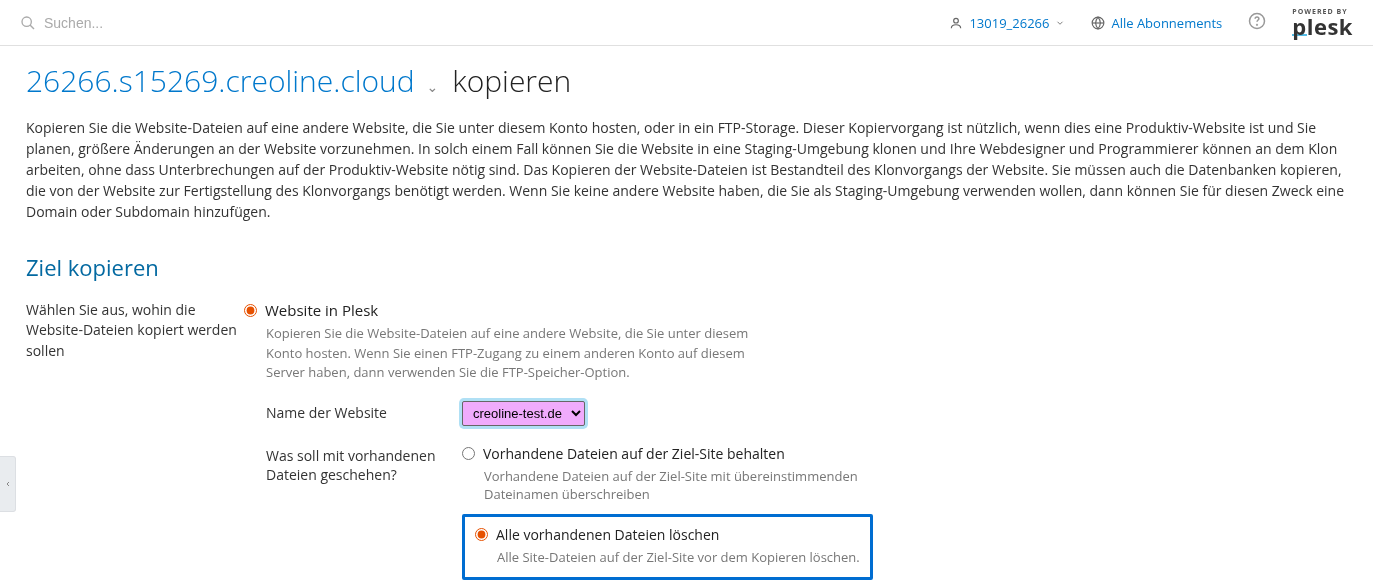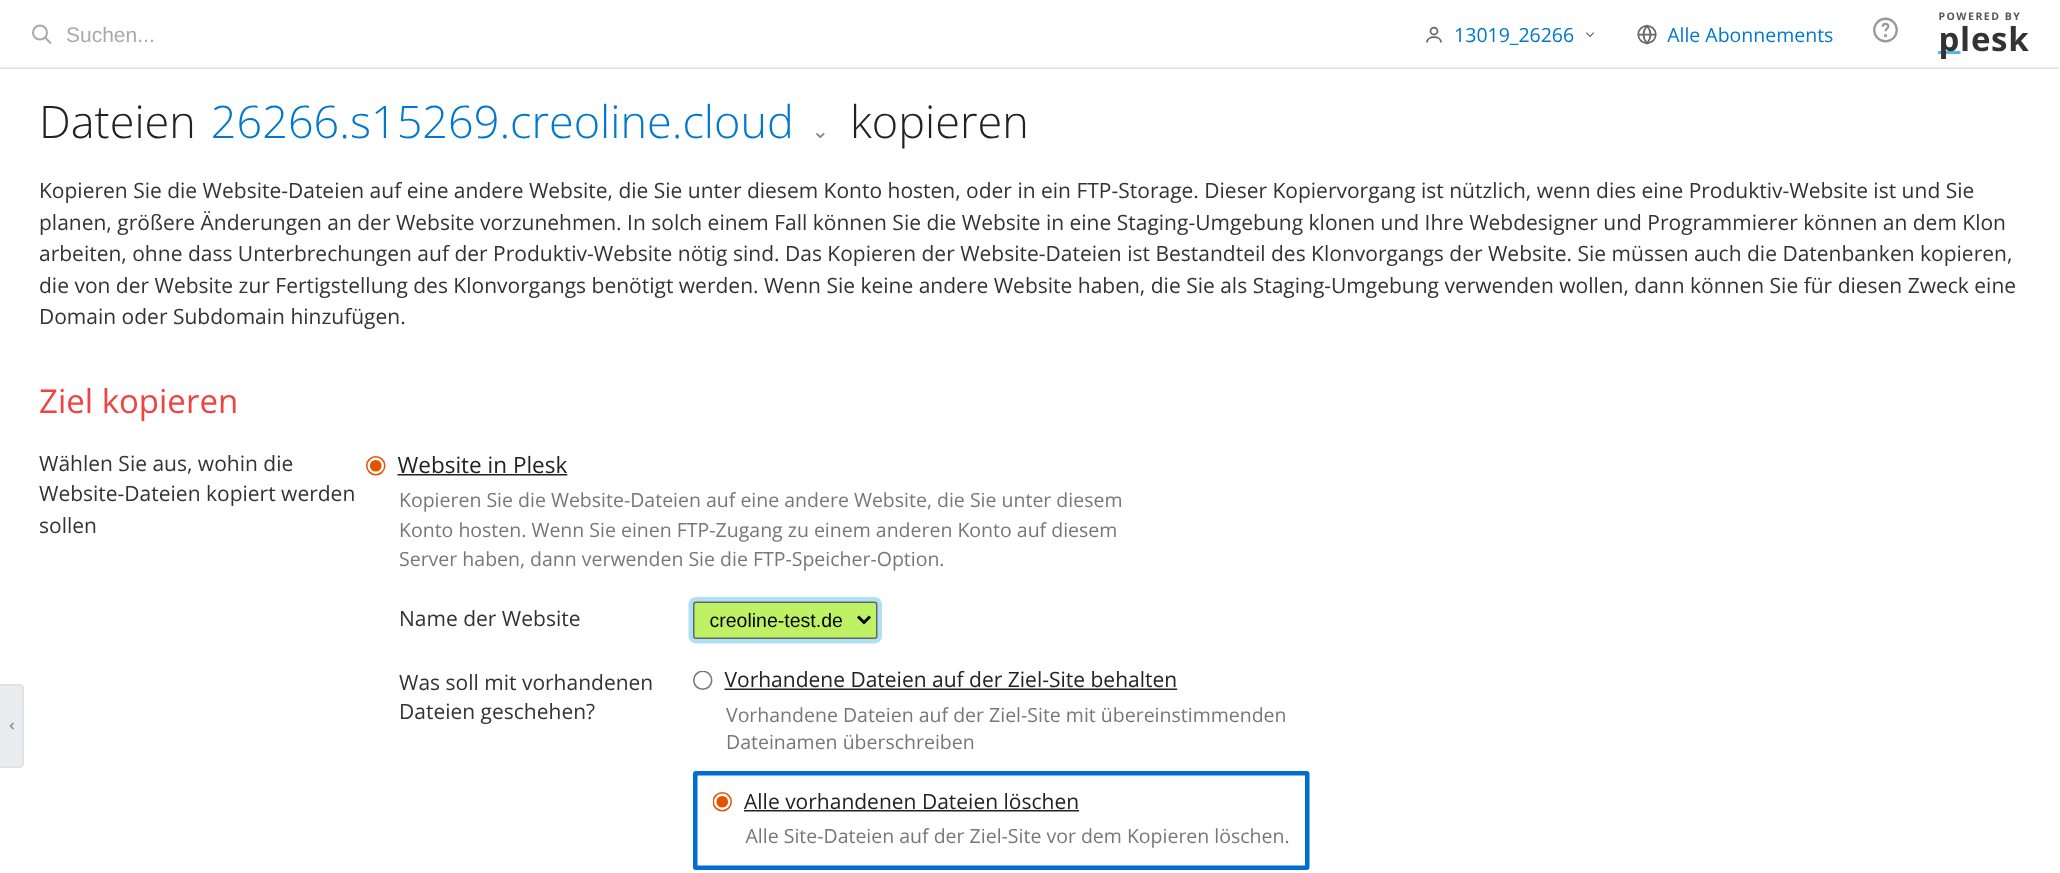--- a/index.html
+++ b/index.html
@@ -43,41 +43,41 @@
     .plesk-brand .big { font-size: 22px; font-weight: 700; letter-spacing: 0.5px; color: #333; }
     .plesk-brand .big .underline { border-bottom: 2px solid #53bce6; display: inline-block; line-height: 0.7; }
 
     
     .content { padding: 14px 26px 30px 26px; }
     .page-title { font-size: 30px; font-weight: 300; color: #222; display: flex; align-items: baseline; gap: 10px; flex-wrap: wrap; }
     .page-title .domain { color: #0078cc; cursor: pointer; }
     .page-title .chev { color: #888; font-size: 14px; margin: 0 4px; }
     .intro { margin-top: 16px; font-size: 14px; color: #333; line-height: 1.5; }
 
-    .section-heading { font-size: 22px; font-weight: 400; color: #ef4444; margin-top: 30px; margin-bottom: 18px; }
+    .section-heading { font-size: 22px; font-weight: 400; color: #0369a1; margin-top: 30px; margin-bottom: 18px; }
 
     .form-row { display: flex; align-items: flex-start; }
     .side-label { width: 218px; flex-shrink: 0; font-size: 14px; color: #333; line-height: 1.45; }
     .form-body { flex: 1; }
 
     .radio-group { margin-bottom: 20px; }
     .radio-line { display: flex; align-items: center; gap: 8px; }
-    .radio-line label { font-size: 15px; color: #222; cursor: pointer; text-decoration: underline; }
+    .radio-line label { font-size: 15px; color: #222; cursor: pointer; }
     .radio-desc { font-size: 13px; color: #777; line-height: 1.5; margin-left: 22px; margin-top: 4px; max-width: 520px; }
 
     .sub-block { margin-left: 22px; margin-top: 18px; display: flex; align-items: flex-start; }
     .sub-label { width: 196px; flex-shrink: 0; font-size: 14px; color: #333; padding-top: 2px; }
     .sub-body { flex: 1; }
 
     .select-focus {
       border: 1px solid #666;
       border-radius: 2px;
       padding: 3px 6px;
       font-size: 13px;
-      background: #bef264;
+      background: #f0abfc;
       box-shadow: 0 0 0 3px #b0e0f5;
       outline: none;
     }
 
     .inner-radio-group { margin-bottom: 10px; }
     .inner-radio-group .radio-line label { font-size: 14px; }
     .inner-radio-desc { font-size: 13px; color: #777; line-height: 1.45; margin-left: 22px; margin-top: 4px; max-width: 440px; }
 
     .hl-box {
       border: 3px solid #006dd1;
@@ -153,21 +153,20 @@
 
 <div class="drawer-stub">
   <svg width="8" height="8" viewBox="0 0 24 24" fill="none" stroke="#888" stroke-width="3">
       <polyline points="15 18 9 12 15 6"></polyline>
     </svg>
 </div>
 
 <div class="content">
 
   <h1 class="page-title">
-    <span>Dateien</span>
     <span class="domain">
       <span>26266.s15269.creoline.cloud</span>
       <span class="chev">⌄</span>
     </span>
     <span>kopieren</span>
   </h1>
 
   <p class="intro">Kopieren Sie die Website-Dateien auf eine andere Website, die Sie unter diesem Konto hosten, oder in ein FTP-Storage. Dieser Kopiervorgang ist nützlich, wenn dies eine Produktiv-Website ist und Sie planen, größere Änderungen an der Website vorzunehmen. In solch einem Fall können Sie die Website in eine Staging-Umgebung klonen und Ihre Webdesigner und Programmierer können an dem Klon arbeiten, ohne dass Unterbrechungen auf der Produktiv-Website nötig sind. Das Kopieren der Website-Dateien ist Bestandteil des Klonvorgangs der Website. Sie müssen auch die Datenbanken kopieren, die von der Website zur Fertigstellung des Klonvorgangs benötigt werden. Wenn Sie keine andere Website haben, die Sie als Staging-Umgebung verwenden wollen, dann können Sie für diesen Zweck eine Domain oder Subdomain hinzufügen.</p>
 
   <h2 class="section-heading">Ziel kopieren</h2>

